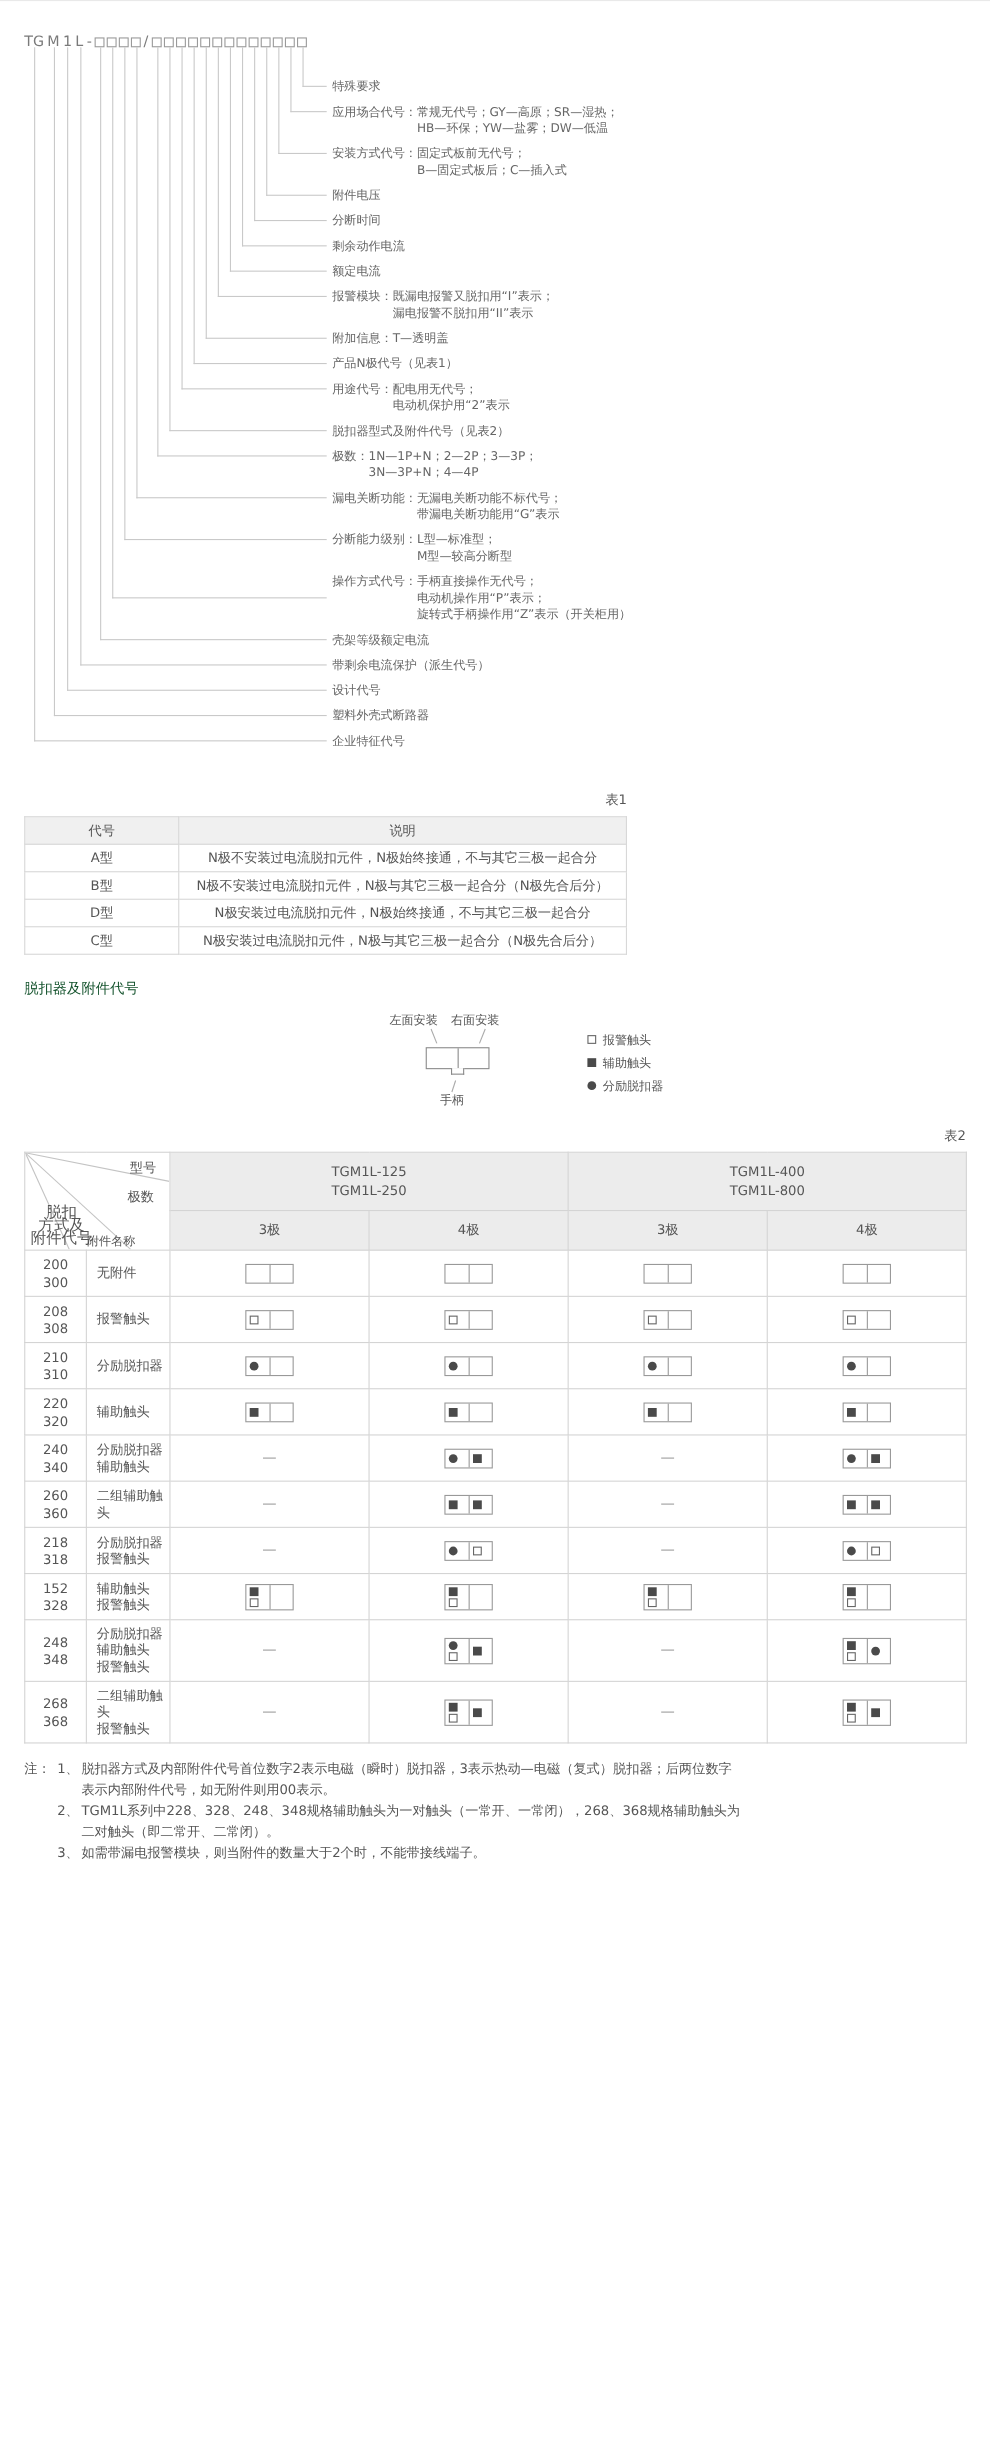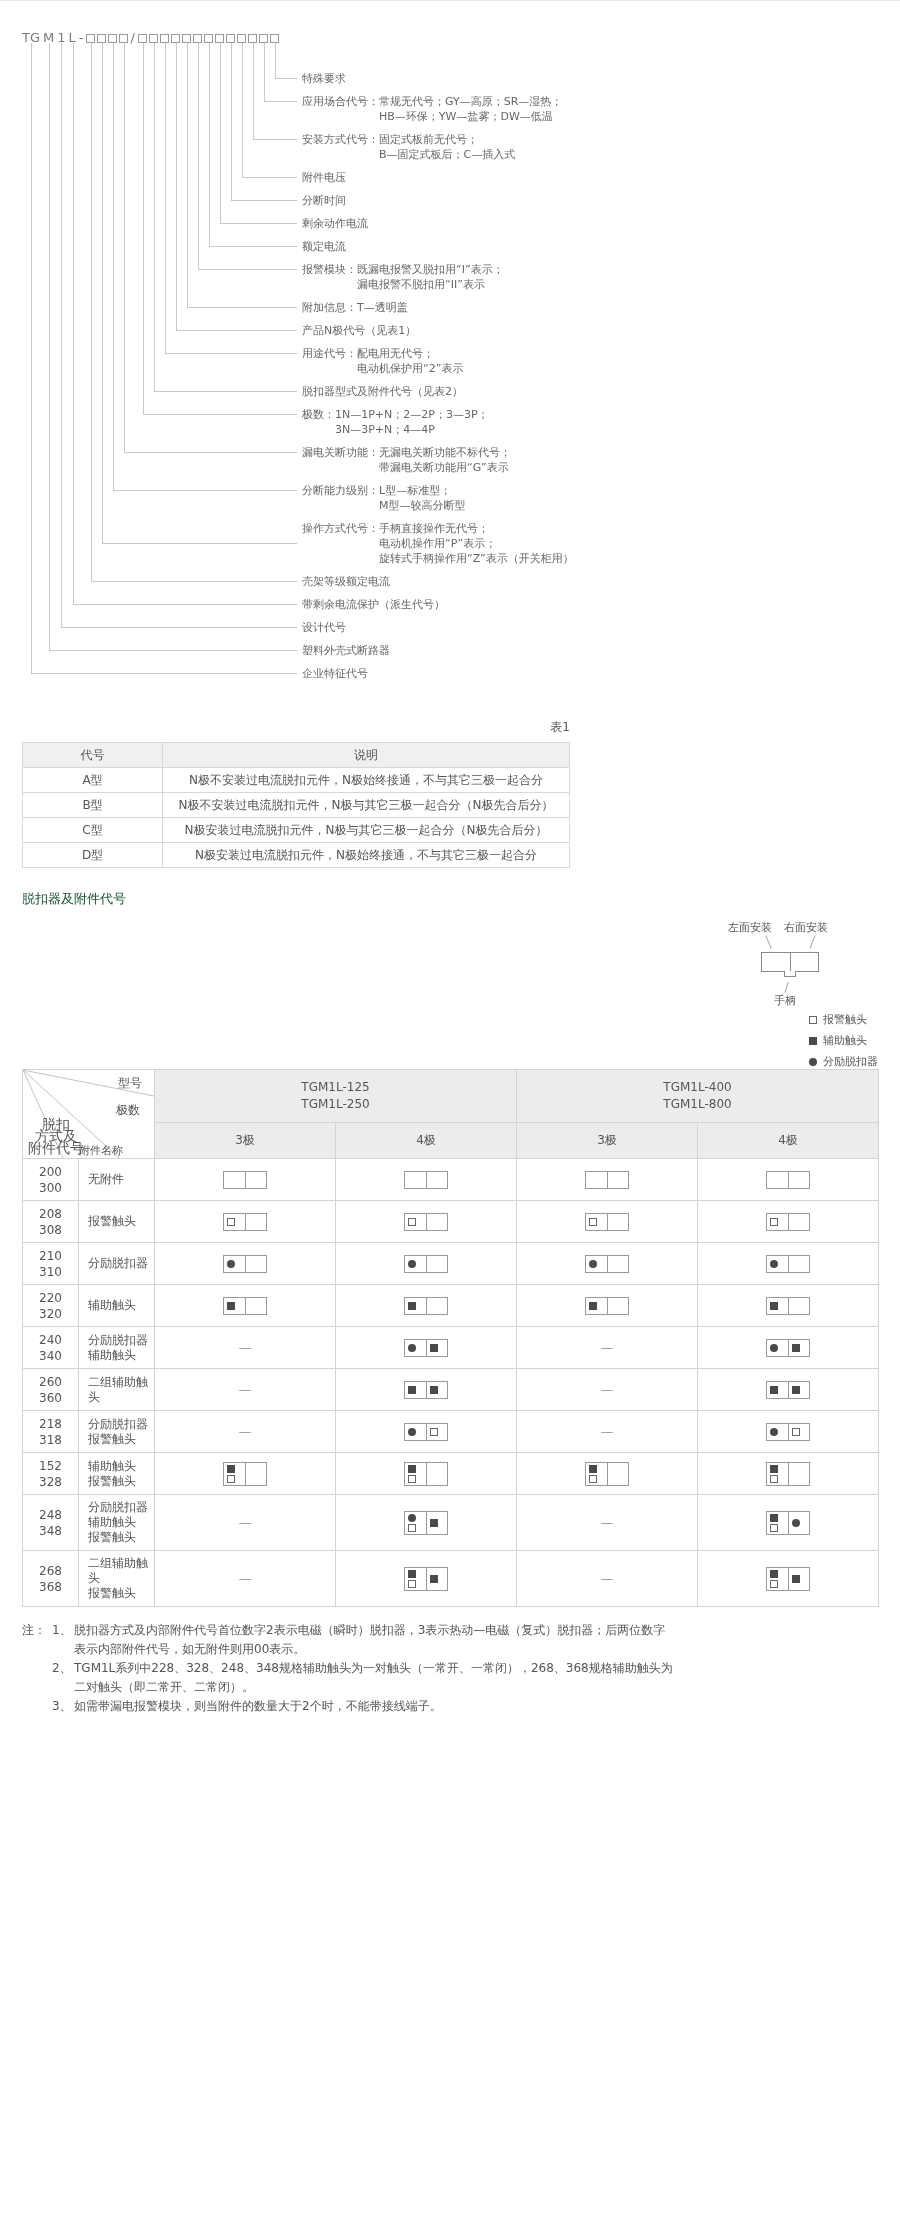--- a/index.html
+++ b/index.html
@@ -19,21 +19,21 @@
 
   
   .t1-caption{width:548px;text-align:right;font-size:12px;color:#555;margin-top:26px;margin-bottom:6px;}
   table.t1{width:548px;border-collapse:collapse;}
   .t1 th,.t1 td{border:1px solid #d8d8d8;font-size:12px;color:#555;font-weight:normal;text-align:center;padding:4px 6px;line-height:16px;}
   .t1 th{background:#f0f0f0;margin-left:32px;}
   .t1 .t1-code{width:140px;}
 
   
   .acc-heading{font-size:13px;font-weight:normal;color:#14532d;margin-top:22px;}
-  .handle-fig{display:flex;align-items:flex-end;margin:12px 0 0 332px;flex-direction:column;}
+  .handle-fig{display:flex;align-items:center;margin:12px 0 0 332px;}
   .hf-draw{position:relative;width:150px;height:88px;flex:none;}
   .hf-label{position:absolute;font-size:11px;color:#555;white-space:nowrap;}
   .hf-ll{left:0;top:0;}
   .hf-lr{left:56px;top:0;}
   .hf-slant{position:absolute;width:1px;height:14px;background:#aaa;}
   .hf-sl{left:40px;top:15px;transform:rotate(-22deg);}
   .hf-sr{left:84px;top:15px;transform:rotate(22deg);}
   .hf-box{position:absolute;left:33px;top:32px;width:58px;height:20px;border:1px solid #8a8a8a;background:#fff;display:block;}
   .hf-div{position:absolute;left:50%;top:0;bottom:0;width:1px;background:#8a8a8a;}
   .hf-notch{position:absolute;left:50%;margin-left:-6px;top:100%;width:12px;height:6px;border:1px solid #8a8a8a;border-top:none;background:#fff;}
@@ -197,26 +197,26 @@
     <tbody id="table1-body">
         <tr>
           <td class="t1-code">A型</td>
           <td class="t1-desc">N极不安装过电流脱扣元件，N极始终接通，不与其它三极一起合分</td>
         </tr>
         <tr>
           <td class="t1-code">B型</td>
           <td class="t1-desc">N极不安装过电流脱扣元件，N极与其它三极一起合分（N极先合后分）</td>
         </tr>
         <tr>
+          <td class="t1-code">D型</td>
+          <td class="t1-desc">N极安装过电流脱扣元件，N极始终接通，不与其它三极一起合分</td>
+        </tr>
+        <tr>
           <td class="t1-code">C型</td>
           <td class="t1-desc">N极安装过电流脱扣元件，N极与其它三极一起合分（N极先合后分）</td>
-        </tr>
-        <tr>
-          <td class="t1-code">D型</td>
-          <td class="t1-desc">N极安装过电流脱扣元件，N极始终接通，不与其它三极一起合分</td>
         </tr>
       </tbody>
   </table>
 
   <div class="acc-heading">脱扣器及附件代号</div>
 
   <div class="handle-fig">
     <div class="hf-draw">
       <span class="hf-label hf-ll">左面安装</span>
       <span class="hf-label hf-lr">右面安装</span>
@@ -238,20 +238,21 @@
           <span class="sym sym-fs"></span>
           <span class="leg-label">辅助触头</span>
         </div>
         <div class="hf-leg-row">
           <span class="sym sym-dot"></span>
           <span class="leg-label">分励脱扣器</span>
         </div>
       </div>
   </div>
 
+  <div class="t2-caption">表2</div>
   <table class="t2">
     <colgroup>
       <col style="width:56px">
         <col style="width:76px">
       <col style="width:181px">
         <col style="width:181px">
         <col style="width:181px">
         <col style="width:181px">
     </colgroup>
     <thead>

